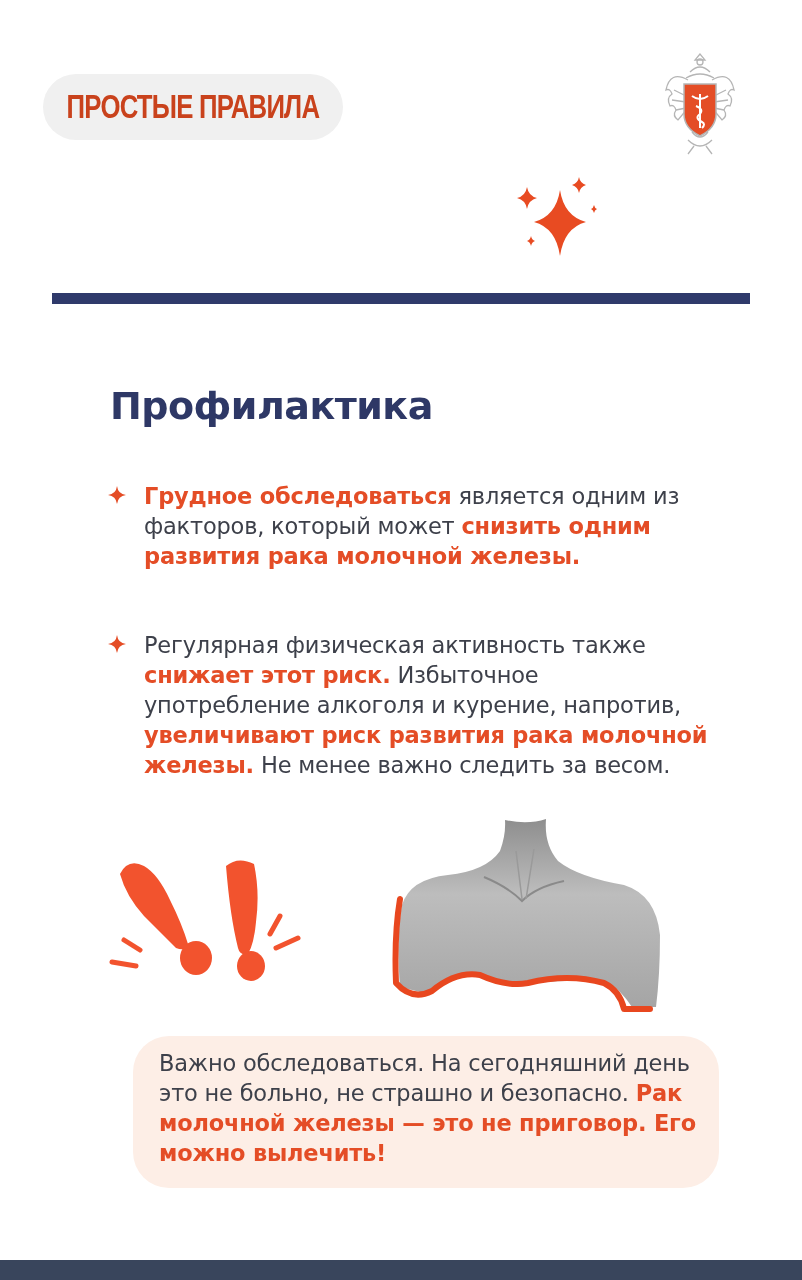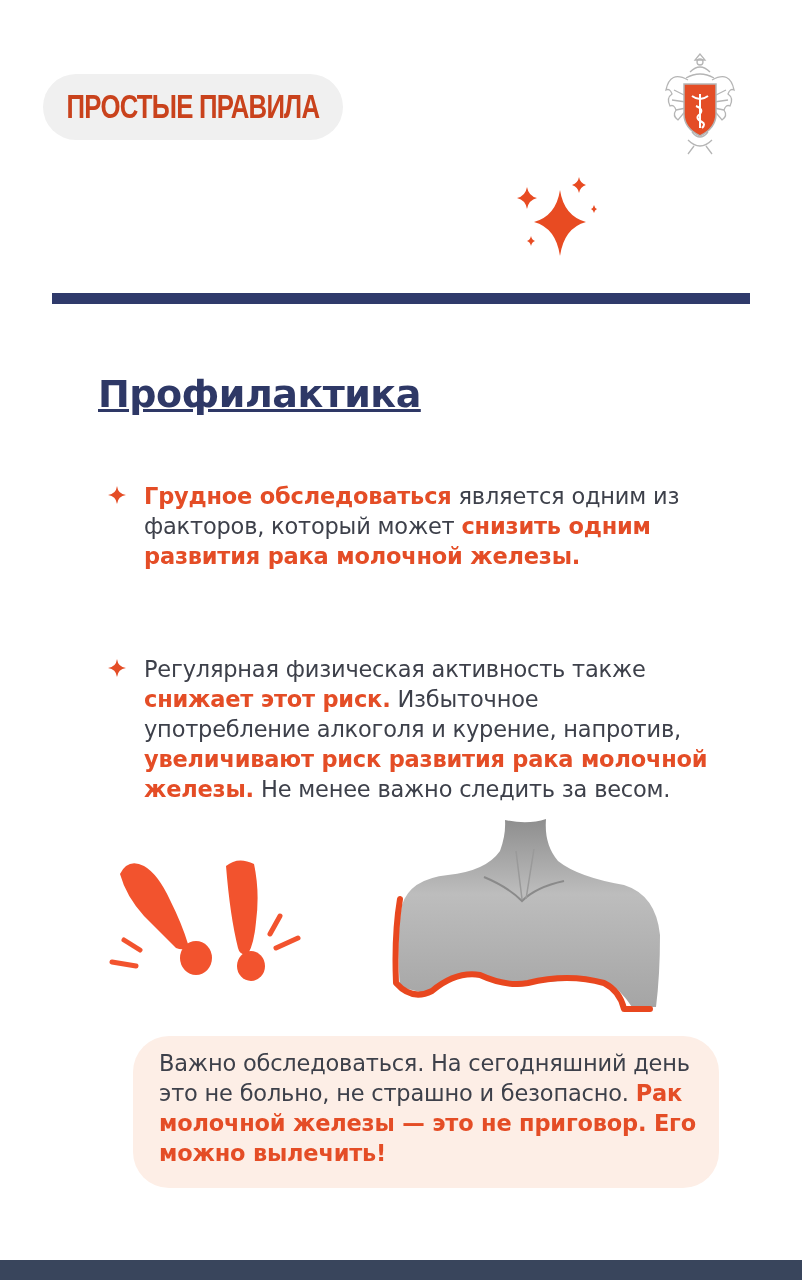--- a/index.html
+++ b/index.html
@@ -12,21 +12,21 @@
   .emblem { position:absolute; left:664px; top:50px; width:72px; height:108px; }
   .sparkles { position:absolute; left:510px; top:172px; width:100px; height:90px; }
   .divider { position:absolute; left:52px; top:293px; width:698px; height:11px; background:#2f3a6b; }
   .title { position:absolute; left:98px; top:372px; font-size:38px; font-weight:bold; color:#2e3866;
            letter-spacing:-0.5px; }
   .bullet { position:absolute; left:108px; width:600px; }
   .bullet .mark { position:absolute; left:0; top:5px; width:18px; height:18px; }
   .bullet p { margin:0 0 0 36px; font-size:22.5px; line-height:30px; color:#3d404a; letter-spacing:-0.2px; }
   .hl { color:#e44d26; font-weight:bold; }
   .b1 { top:481px; }
-  .b2 { top:630px;margin-top:24px; }
+  .b2 { top:630px; }
   .excl { position:absolute; left:108px; top:852px; width:200px; height:135px; }
   .torso { position:absolute; left:388px; top:815px; width:280px; height:200px; }
   .callout { position:absolute; left:133px; top:1036px; width:586px; height:152px; border-radius:36px;
              background:#fdeee6; }
   .callout p { margin:0; position:absolute; left:26px; top:12px; width:560px; font-size:22.5px;
                line-height:30px; color:#3d404a; letter-spacing:-0.2px; }
   .footer { position:absolute; left:0; top:1260px; width:802px; height:20px; background:#39455c; }
 </style>
 </head>
 <body>
@@ -59,21 +59,21 @@
     <path d="M50 18 Q54 44 76 50 Q54 56 50 84 Q46 56 24 50 Q46 44 50 18 Z"></path>
     <path d="M17 15 Q18.5 24 27 26 Q18.5 28 17 37 Q15.5 28 7 26 Q15.5 24 17 15 Z"></path>
     <path d="M69 5 Q70 11 76 13 Q70 15 69 21 Q68 15 62 13 Q68 11 69 5 Z"></path>
     <path d="M84 33 Q84.6 36 87 37 Q84.6 38 84 41 Q83.4 38 81 37 Q83.4 36 84 33 Z"></path>
     <path d="M21 64 Q21.8 68 25 69 Q21.8 70 21 74 Q20.2 70 17 69 Q20.2 68 21 64 Z"></path>
   </g>
 </svg>
 
 <div class="divider"></div>
 
-<h1 class="title" style="margin:0;text-decoration:underline;">Профилактика</h1>
+<h1 class="title" style="margin:12px;">Профилактика</h1>
 
 <div class="bullet b1">
   <svg class="mark" viewBox="0 0 18 18">
     <path d="M9 0 Q10 8 18 9 Q10 10 9 18 Q8 10 0 9 Q8 8 9 0 Z" fill="#e44d26"></path>
   </svg>
   <p><span class="hl">Грудное обследоваться</span><span> является одним из факторов, который может </span><span class="hl">снизить одним развития рака молочной железы.</span></p>
 </div>
 
 <div class="bullet b2">
   <svg class="mark" viewBox="0 0 18 18">

